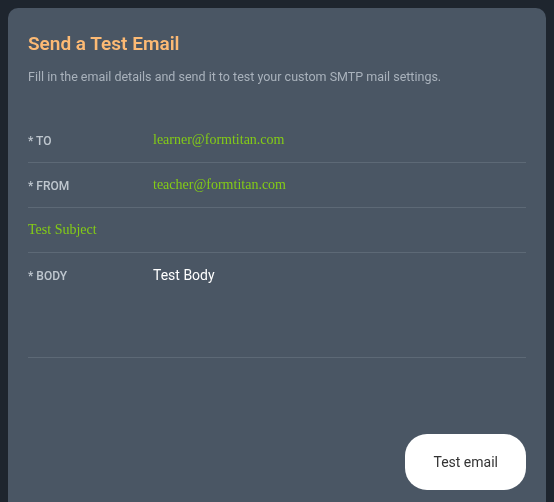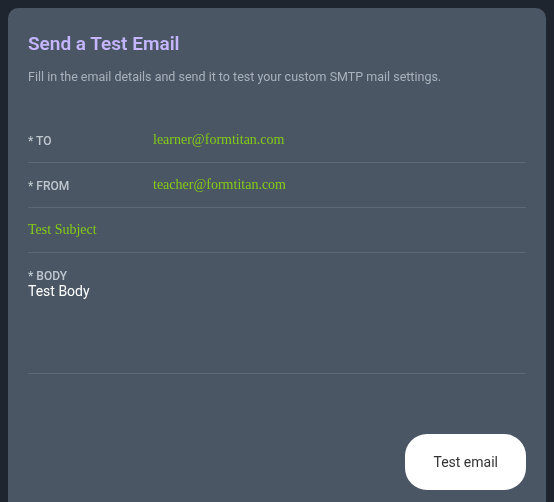--- a/index.html
+++ b/index.html
@@ -16,40 +16,39 @@
     padding: 8px 8px 0 8px;
   }
   .panel {
     background: #4a5664;
     border-radius: 10px 10px 0 0;
     height: 100%;
     padding: 24px 20px 0 20px;
     position: relative;
   }
   .title {
-    color: #c4b5fd;
+    color: #fdba74;
     font-size: 19px;
     font-weight: 600;
     margin-bottom: 14px;
   }
   .subtitle {
     color: #a9b2bc;
     font-size: 12.5px;
     margin-bottom: 34px;
   }
   .field-row {
     display: flex;
     align-items: center;
     border-bottom: 1px solid #5d6976;
     padding: 14px 0 14px 0;
   }
   .field-row.body-row {
     align-items: flex-start;
     padding-bottom: 70px;
-    flex-direction: column;
   }
   .field-label {
     width: 125px;
     color: #bfc7cf;
     font-size: 12px;
     font-weight: 500;
     flex-shrink: 0;
     padding-top: 2px;
   }
   .field-input {

